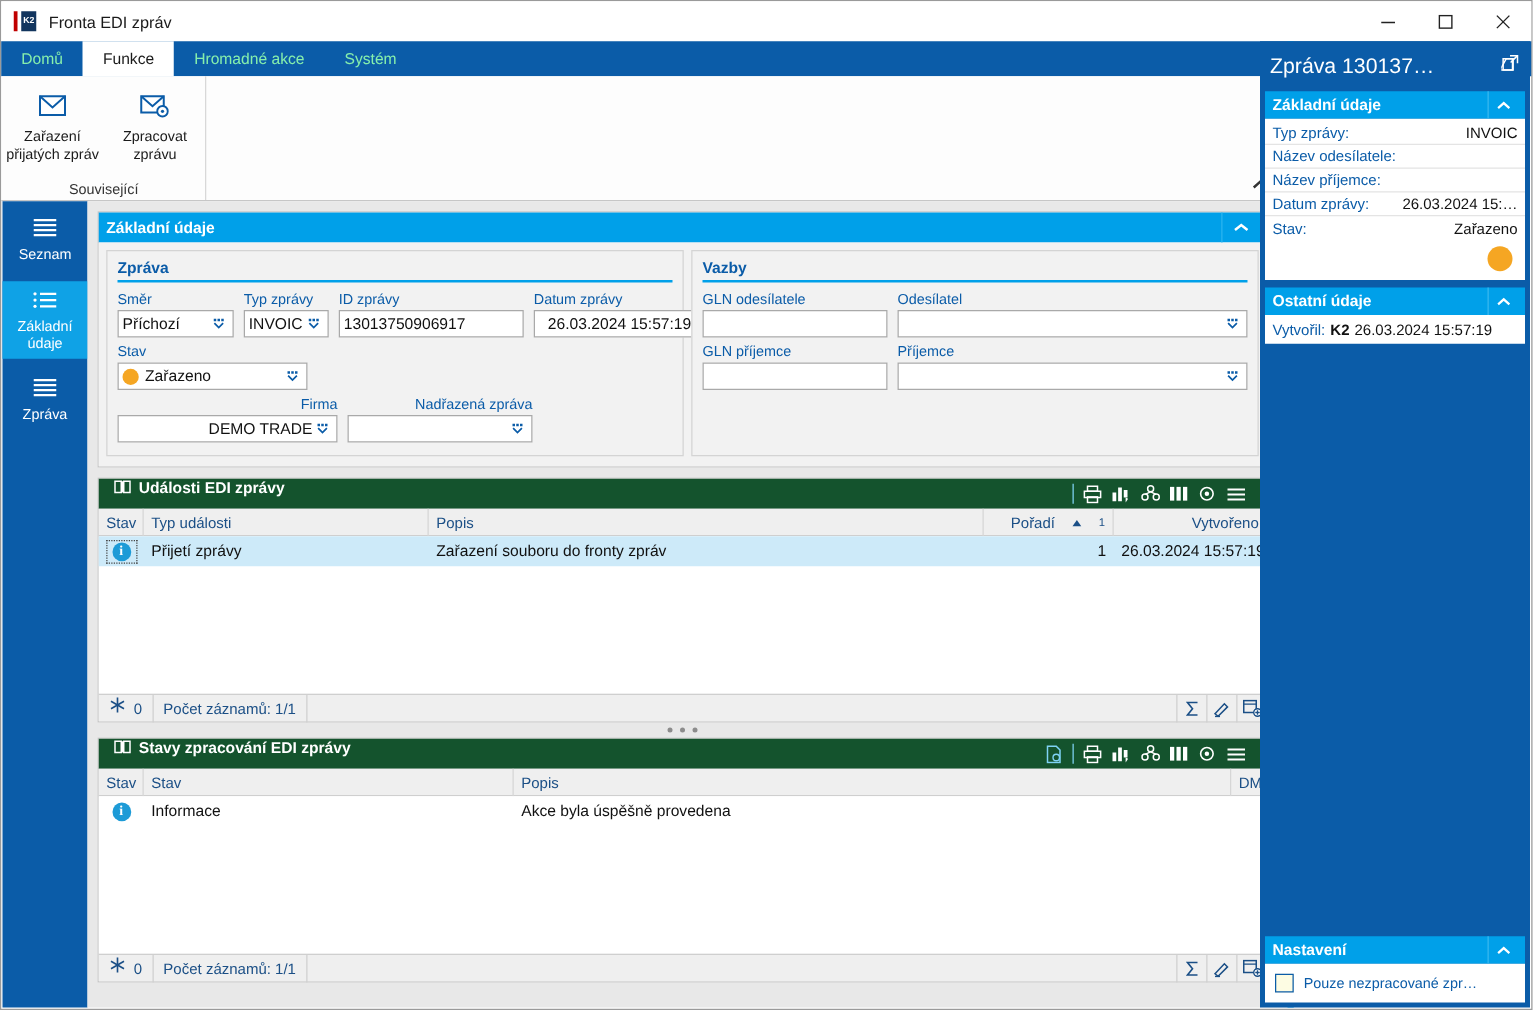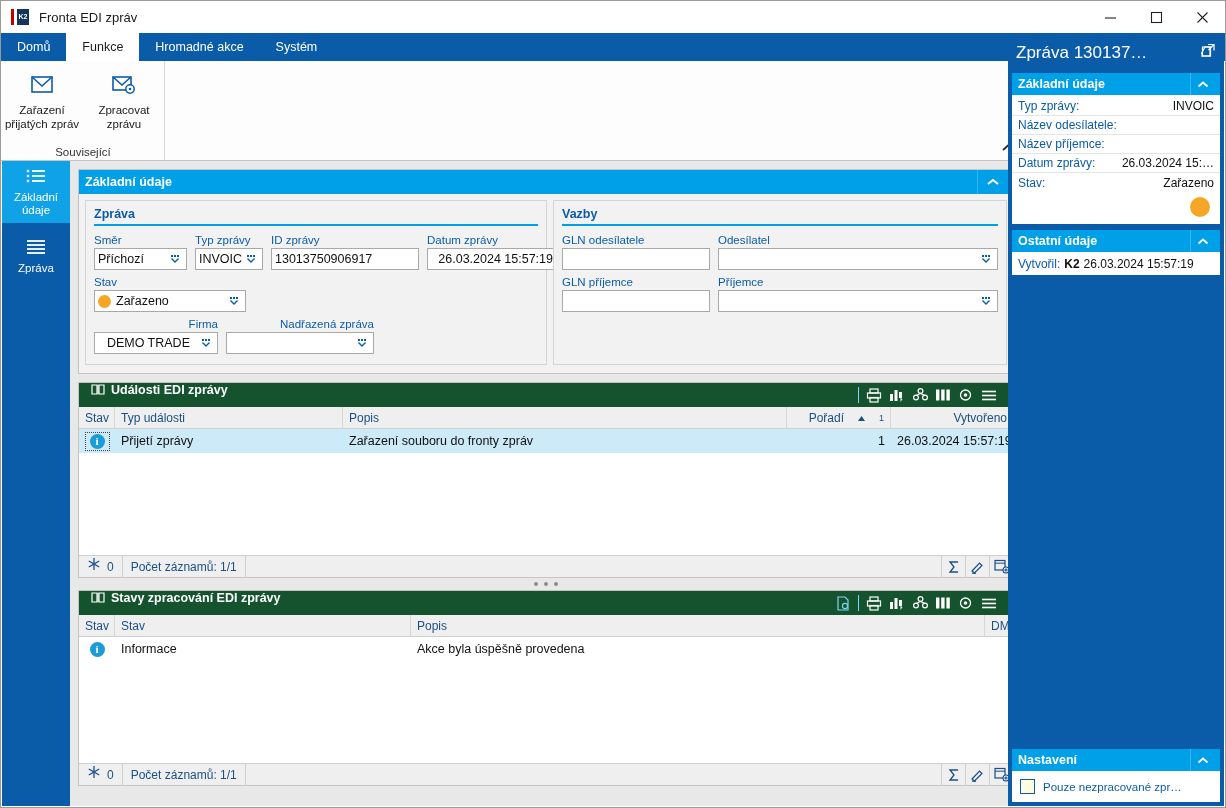--- a/index.html
+++ b/index.html
@@ -18,21 +18,21 @@
   .titlebar { position:absolute; left:0; top:0; width:1224px; height:32px; background:#fff; display:flex; align-items:center; }
   .k2logo { width:18px; height:16px; margin-left:10px; background:#fff; border-left:3px solid #c00000; position:relative; }
   .k2logo .blk { position:absolute; left:3px; top:0; right:0; bottom:0; background:#12355e; color:#fff; font-size:7px; font-weight:bold; text-align:center; line-height:16px; font-family:"Liberation Sans", sans-serif; }
   .title-text { margin-left:10px; font-size:13px; color:#1a1a1a; }
   .wincontrols { margin-left:auto; display:flex; height:32px; }
   .wbtn { width:46px; height:32px; display:flex; align-items:center; justify-content:center; font-size:13px; color:#222; }
   .wbtn svg { display:block; }
 
   
   .ribbon-tabs { position:absolute; left:0; top:32px; width:1224px; height:28px; background:#0b5ca8; display:flex; align-items:flex-end; }
-  .rtab { height:28px; padding:0 16px; display:flex; align-items:center; color:#ffffff; font-size:12.5px; }
+  .rtab { height:28px; padding:0 16px; display:flex; align-items:center; color:#86efac; font-size:12.5px; }
   .rtab.active { background:#fff; color:#1a1a1a; }
   .ribbon-tabs .tabfill { flex:1; }
 
   
   .ribbon { position:absolute; left:0; top:60px; width:1024px; height:100px; background:#fdfdfd; border-right:1px solid #c6c6c6; border-bottom:1px solid #c6c6c6; }
   .rgroup { position:absolute; left:1px; top:0; width:163px; height:99px; border-right:1px solid #d8d8d8; }
   .rbuttons { display:flex; justify-content:center; padding-top:8px; gap:6px; }
   .rbtn { width:76px; text-align:center; cursor:default; }
   .rbtn .ico { height:34px; display:flex; align-items:center; justify-content:center; }
   .rbtn .lbl { font-size:11.5px; line-height:14px; color:#1a1a1a; }
@@ -185,20 +185,31 @@
       <div class="rgroup-title">Související</div>
     </div>
     <div class="ribbon-collapse">
       <svg width="16" height="12" viewBox="0 0 16 12">
           <polyline points="3,8 8,3.5 13,8" fill="none" stroke="#333" stroke-width="2"></polyline>
         </svg>
     </div>
   </div>
 
   <div class="sidebar">
+    <div class="sitem">
+      <span class="ico">
+        <svg width="24" height="17" viewBox="0 0 24 17">
+          <line x1="3" y1="3" x2="21" y2="3" stroke="#fff" stroke-width="1.8"></line>
+          <line x1="3" y1="7" x2="21" y2="7" stroke="#fff" stroke-width="1.8"></line>
+          <line x1="3" y1="11" x2="21" y2="11" stroke="#fff" stroke-width="1.8"></line>
+          <line x1="3" y1="15" x2="21" y2="15" stroke="#fff" stroke-width="1.8"></line>
+        </svg>
+      </span>
+      <span>Seznam</span>
+    </div>
     <div class="sitem active">
       <span class="ico">
         <svg width="24" height="17" viewBox="0 0 24 17">
           <circle cx="4" cy="4" r="1.3" fill="#fff"></circle>
             <line x1="8" y1="4" x2="21" y2="4" stroke="#fff" stroke-width="1.8"></line>
           <circle cx="4" cy="9" r="1.3" fill="#fff"></circle>
             <line x1="8" y1="9" x2="21" y2="9" stroke="#fff" stroke-width="1.8"></line>
           <circle cx="4" cy="14" r="1.3" fill="#fff"></circle>
             <line x1="8" y1="14" x2="21" y2="14" stroke="#fff" stroke-width="1.8"></line>
         </svg>
@@ -300,21 +311,21 @@
                       <polyline points="2.5,5.5 6,9 9.5,5.5" fill="none" stroke="#0b5ca8" stroke-width="1.4"></polyline>
                     </svg>
                 </span>
               </div>
             </div>
           </div>
 
           <div class="fieldrow" style="margin-bottom:0;text-align:right;">
             <div class="field">
               <div class="flabel">Firma</div>
-              <div class="fctl" style="width:124px;gap:8px;">
+              <div class="fctl" style="width:176px;">
                 <span class="val">DEMO TRADE</span>
                 <span class="drop">
                   <svg width="12" height="12" viewBox="0 0 12 12">
                       <rect x="2" y="2" width="2" height="2" fill="#0b5ca8"></rect>
                       <rect x="5" y="2" width="2" height="2" fill="#0b5ca8"></rect>
                       <rect x="8" y="2" width="2" height="2" fill="#0b5ca8"></rect>
                       <polyline points="2.5,5.5 6,9 9.5,5.5" fill="none" stroke="#0b5ca8" stroke-width="1.4"></polyline>
                     </svg>
                 </span>
               </div>

